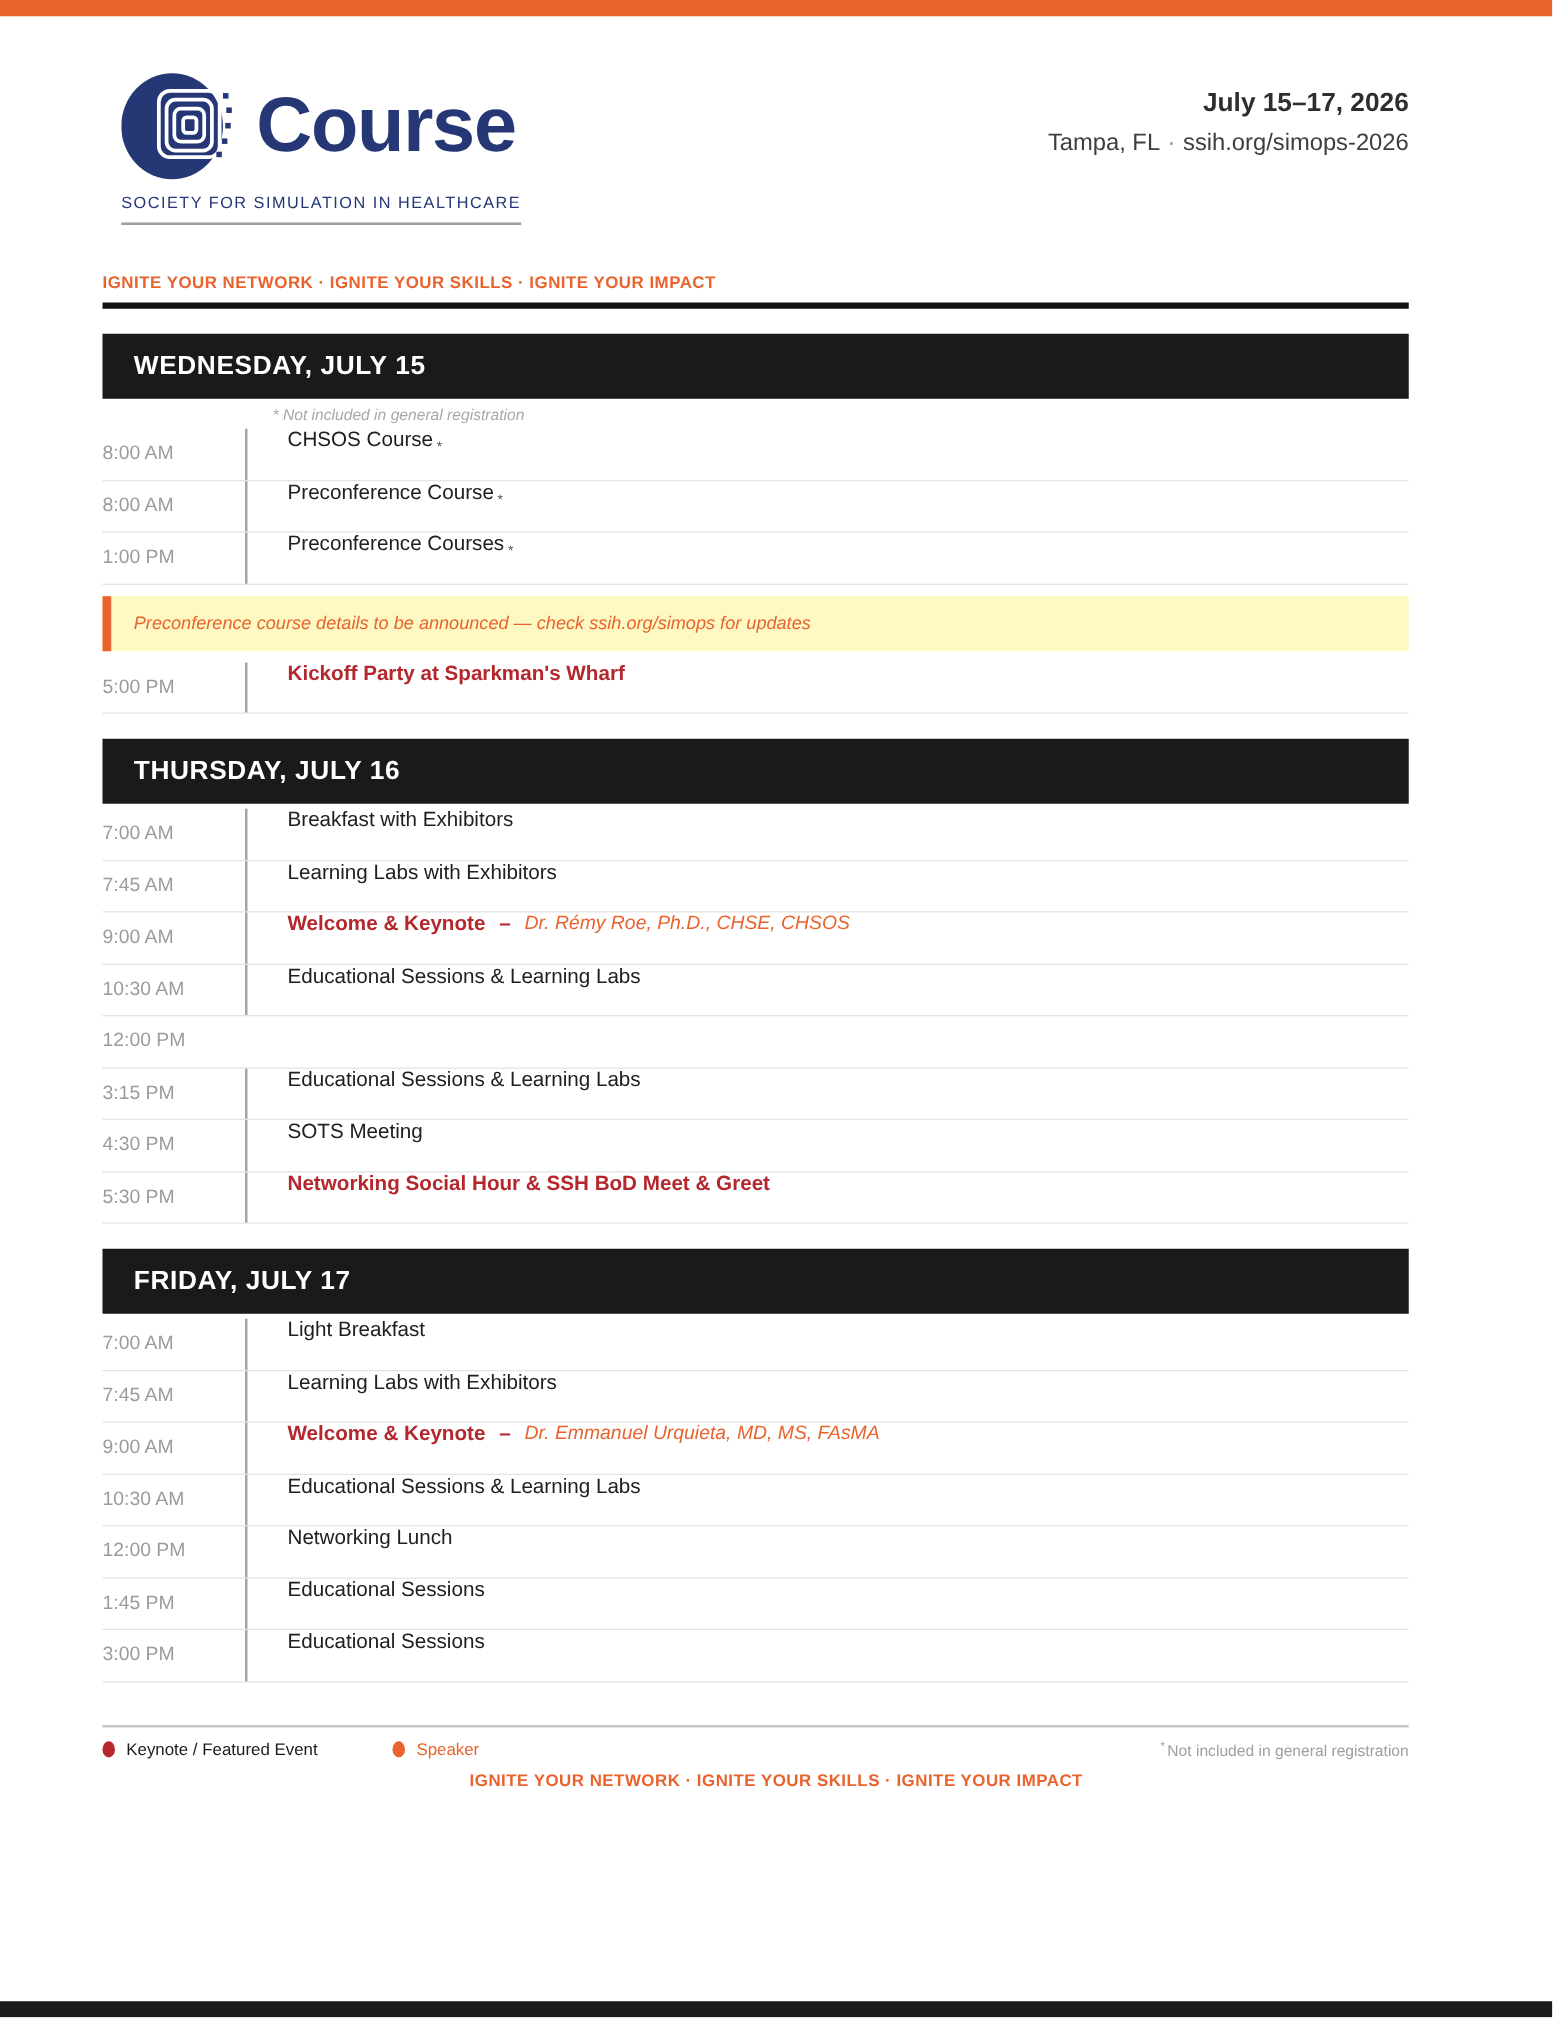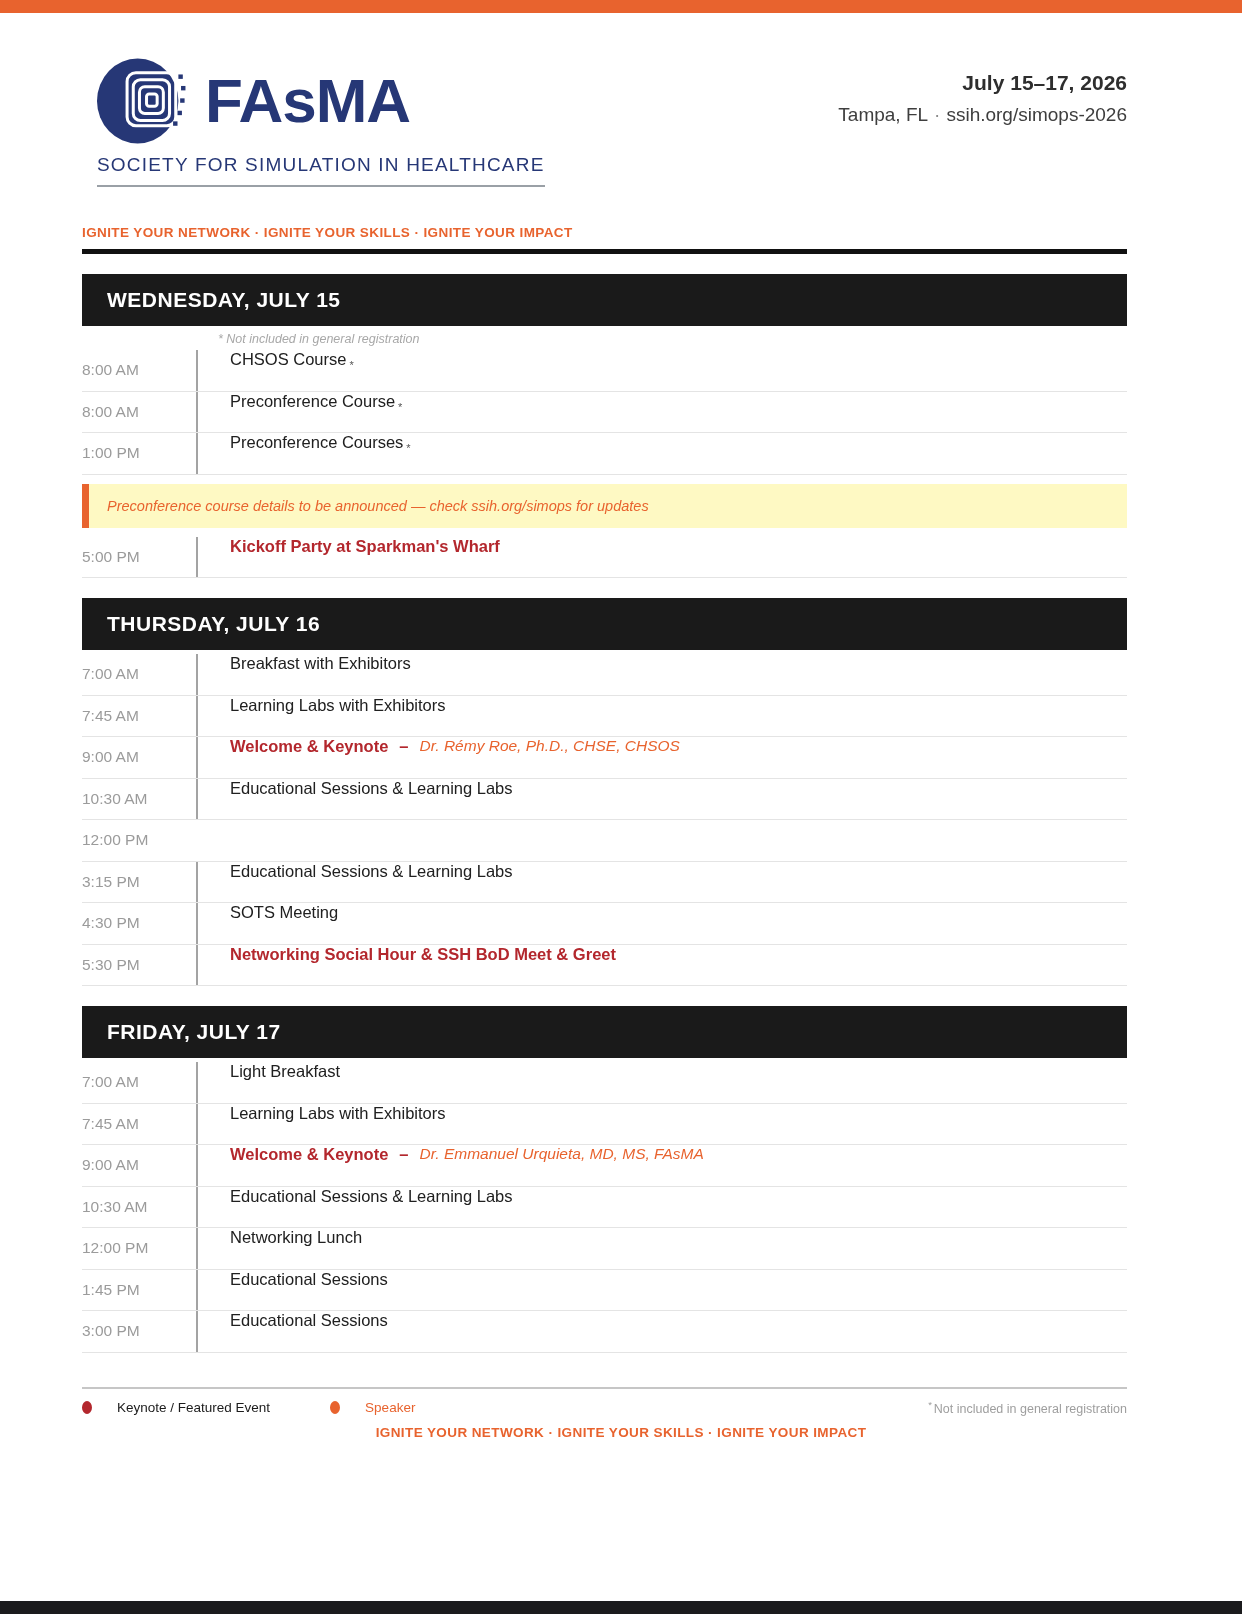--- a/index.html
+++ b/index.html
@@ -8,21 +8,21 @@
   .page { position:relative; width:1242px; height:1614px; margin:0 auto; background:#ffffff; overflow:hidden; }
 
   .top-bar { height:13px; background:#E8632E; }
   .bottom-bar { position:absolute; left:0; right:0; bottom:0; height:13px; background:#1B1B1D; }
 
   .header { margin:42px 115px 0 97px; display:flex; justify-content:space-between; align-items:flex-start; }
   .logo { width:fit-content; border-bottom:2px solid #9AA0A6; padding-bottom:9px; }
   .logo-row { display:flex; align-items:center; gap:16px; }
   .logo-icon svg { display:block; width:92px; height:92px; }
   .wordmark { font-size:62px; font-weight:bold; color:#263776; letter-spacing:-1px; line-height:1; }
-  .logo-sub { margin-top:7px; font-size:19px; color:#263776; letter-spacing:1.2px; font-weight:500; }
+  .logo-sub { margin-top:7px; font-size:13px; color:#263776; letter-spacing:1.2px; font-weight:500; }
 
   .event-info { text-align:right; margin-top:12px; }
   .event-dates { font-size:21px; font-weight:bold; color:#2E2E2E; line-height:32px; }
   .event-venue { font-size:20px; font-weight:bold; color:#2E2E2E; line-height:32px; }
   .event-loc { font-size:19px; color:#3E3E3E; line-height:32px; }
   .event-loc .city { font-weight:500; }
   .event-loc .sep { color:#8a8a8a; margin:0 6px; }
 
   .tagline-top { margin:38px 115px 0 82px; color:#E8632E; font-weight:bold; font-size:13.5px; letter-spacing:0.4px; }
   .black-rule { margin:9px 115px 0 82px; height:5px; background:#111111; }
@@ -37,21 +37,21 @@
   .row .title { border-left:2px solid #a3a3a3; padding-left:32px; font-size:16.5px; color:#202020; display:flex; align-items:flex-start; }
   .star { font-size:11px; color:#555555; margin:9px 0 0 3px; align-self:flex-start; }
   .feat { font-weight:bold; color:#B3272D; }
   .kdash { font-weight:bold; color:#B3272D; margin:0 11px; }
   .speaker { font-style:italic; color:#E8632E; font-size:15.5px; }
 
   .banner { margin:9px 0; height:44px; background:#fef9c3; border-left:7px solid #E8632E; display:flex; align-items:center; padding-left:18px; font-style:italic; font-size:14.5px; color:#E8632E; }
 
   .footer-rule { margin:34px 115px 0 82px; height:2px; background:#C6C6C6; }
   .legend { margin:10px 115px 0 82px; display:flex; align-items:center; font-size:13.5px; }
-  .legend-item { display:flex; align-items:center; gap:25px; }
+  .legend-item { display:flex; align-items:center; gap:9px; }
   .legend-item + .legend-item { margin-left:60px; }
   .dot { width:10px; height:13px; border-radius:50%; flex-shrink:0; }
   .dot-keynote { background:#B3272D; }
   .dot-speaker { background:#E8632E; }
   .legend-keynote-label { color:#1B1B1B; }
   .legend-speaker-label { color:#E8632E; }
   .footnote { margin-left:auto; color:#9E9E9E; font-size:12.5px; }
   .footnote sup { font-size:9.5px; margin-right:2px; }
   .tagline-bottom { margin-top:9px; text-align:center; color:#E8632E; font-weight:bold; font-size:13.5px; letter-spacing:0.4px; }
 </style>
@@ -75,21 +75,21 @@
             </g>
             <g fill="#263776">
               <rect x="92" y="20" width="5" height="5"></rect>
               <rect x="95" y="33" width="5" height="5"></rect>
               <rect x="94" y="47" width="5" height="5"></rect>
               <rect x="91" y="61" width="5" height="5"></rect>
               <rect x="86" y="73" width="5" height="5"></rect>
             </g>
           </svg>
         </span>
-        <span class="wordmark">FAsMA</span>
+        <span class="wordmark">Course</span>
       </div>
       <div class="logo-sub">SOCIETY FOR SIMULATION IN HEALTHCARE</div>
     </div>
 
     <div class="event-info">
       <div class="event-dates">July 15–17, 2026</div>
       <div class="event-loc">
         <span class="city">Tampa, FL</span><span class="sep">·</span><span>ssih.org/simops-2026</span>
       </div>
     </div>

